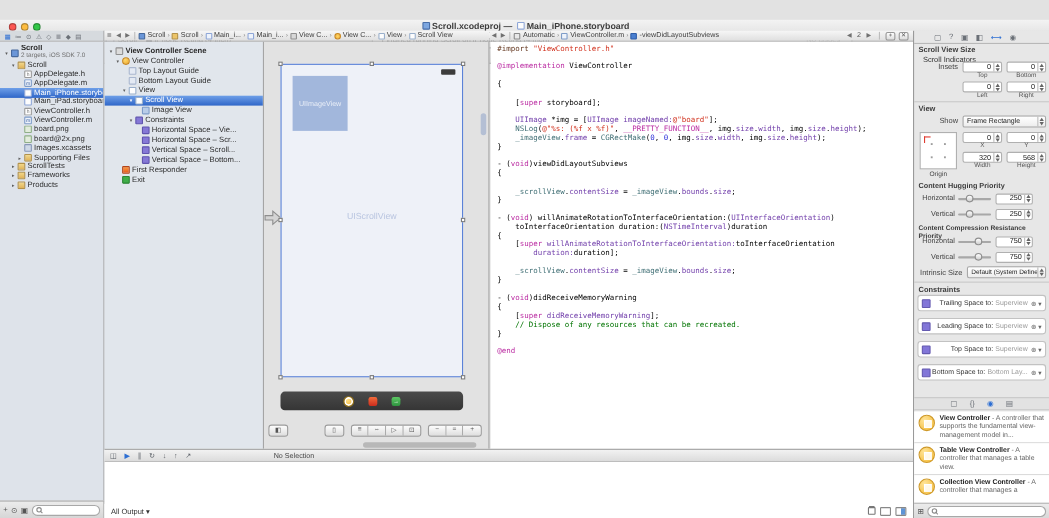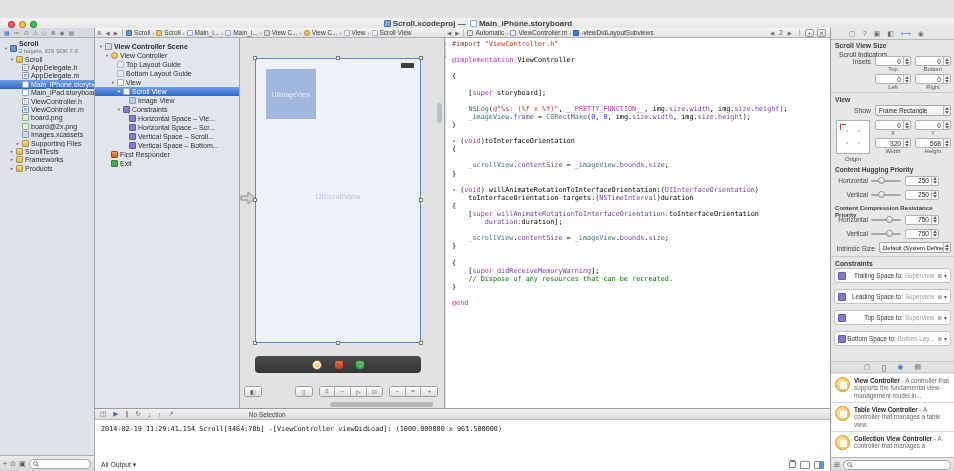--- a/index.html
+++ b/index.html
@@ -531,39 +531,41 @@
 
   <div id="code">
       <div class="cl"><span class="c-d">#import </span><span class="c-s">"ViewController.h"</span></div>
       <div class="cl">&nbsp;</div>
       <div class="cl"><span class="c-k">@implementation</span><span class="c-p"> ViewController</span></div>
       <div class="cl">&nbsp;</div>
       <div class="cl"><span class="c-p">{</span></div>
       <div class="cl">&nbsp;</div>
       <div class="cl"><span class="c-p">    [</span><span class="c-k">super</span><span class="c-p"> storyboard];</span></div>
       <div class="cl">&nbsp;</div>
+      <div class="cl"><span class="c-p">    </span><span class="c-t">UIImage</span><span class="c-p"> *img = [</span><span class="c-t">UIImage</span><span class="c-p"> </span><span class="c-t">imageNamed:</span><span class="c-s">@"board"</span><span class="c-p">];</span></div>
       <div class="cl"><span class="c-p">    </span><span class="c-f">NSLog</span><span class="c-p">(</span><span class="c-s">@"%s: (%f x %f)"</span><span class="c-p">, </span><span class="c-k">__PRETTY_FUNCTION__</span><span class="c-p">, img.</span><span class="c-t">size</span><span class="c-p">.</span><span class="c-t">width</span><span class="c-p">, img.</span><span class="c-t">size</span><span class="c-p">.</span><span class="c-t">height</span><span class="c-p">);</span></div>
       <div class="cl"><span class="c-p">    </span><span class="c-f">_imageView</span><span class="c-p">.</span><span class="c-t">frame</span><span class="c-p"> = </span><span class="c-f">CGRectMake</span><span class="c-p">(</span><span class="c-n">0</span><span class="c-p">, </span><span class="c-n">0</span><span class="c-p">, img.</span><span class="c-t">size</span><span class="c-p">.</span><span class="c-t">width</span><span class="c-p">, img.</span><span class="c-t">size</span><span class="c-p">.</span><span class="c-t">height</span><span class="c-p">);</span></div>
       <div class="cl"><span class="c-p">}</span></div>
       <div class="cl">&nbsp;</div>
-      <div class="cl"><span class="c-p">- (</span><span class="c-k">void</span><span class="c-p">)toInterfaceOrientation</span></div>
+      <div class="cl"><span class="c-p">- (</span><span class="c-k">void</span><span class="c-p">)viewDidLayoutSubviews</span></div>
       <div class="cl"><span class="c-p">{</span></div>
       <div class="cl">&nbsp;</div>
       <div class="cl"><span class="c-p">    </span><span class="c-f">_scrollView</span><span class="c-p">.</span><span class="c-t">contentSize</span><span class="c-p"> = </span><span class="c-f">_imageView</span><span class="c-p">.</span><span class="c-t">bounds</span><span class="c-p">.</span><span class="c-t">size</span><span class="c-p">;</span></div>
       <div class="cl"><span class="c-p">}</span></div>
       <div class="cl">&nbsp;</div>
       <div class="cl"><span class="c-p">- (</span><span class="c-k">void</span><span class="c-p">) willAnimateRotationToInterfaceOrientation:(</span><span class="c-t">UIInterfaceOrientation</span><span class="c-p">)</span></div>
-      <div class="cl"><span class="c-p">    toInterfaceOrientation targets:(</span><span class="c-t">NSTimeInterval</span><span class="c-p">)duration</span></div>
+      <div class="cl"><span class="c-p">    toInterfaceOrientation duration:(</span><span class="c-t">NSTimeInterval</span><span class="c-p">)duration</span></div>
       <div class="cl"><span class="c-p">{</span></div>
       <div class="cl"><span class="c-p">    [</span><span class="c-k">super</span><span class="c-p"> </span><span class="c-t">willAnimateRotationToInterfaceOrientation:</span><span class="c-p">toInterfaceOrientation</span></div>
       <div class="cl"><span class="c-p">        </span><span class="c-t">duration:</span><span class="c-p">duration];</span></div>
       <div class="cl">&nbsp;</div>
       <div class="cl"><span class="c-p">    </span><span class="c-f">_scrollView</span><span class="c-p">.</span><span class="c-t">contentSize</span><span class="c-p"> = </span><span class="c-f">_imageView</span><span class="c-p">.</span><span class="c-t">bounds</span><span class="c-p">.</span><span class="c-t">size</span><span class="c-p">;</span></div>
       <div class="cl"><span class="c-p">}</span></div>
       <div class="cl">&nbsp;</div>
+      <div class="cl"><span class="c-p">- (</span><span class="c-k">void</span><span class="c-p">)didReceiveMemoryWarning</span></div>
       <div class="cl"><span class="c-p">{</span></div>
       <div class="cl"><span class="c-p">    [</span><span class="c-k">super</span><span class="c-p"> </span><span class="c-t">didReceiveMemoryWarning</span><span class="c-p">];</span></div>
       <div class="cl"><span class="c-p">    </span><span class="c-c">// Dispose of any resources that can be recreated.</span></div>
       <div class="cl"><span class="c-p">}</span></div>
       <div class="cl">&nbsp;</div>
       <div class="cl"><span class="c-k">@end</span></div>
     </div>
 
   <div id="debug">
     <div id="debugbar">
@@ -571,21 +573,20 @@
           <span class="dbi" style="color: rgb(90, 95, 102);">◫</span>
           <span class="dbi" style="color: rgb(46, 111, 211);">▶</span>
           <span class="dbi" style="color: rgb(90, 95, 102);">∥</span>
           <span class="dbi" style="color: rgb(90, 95, 102);">↻</span>
           <span class="dbi" style="color: rgb(90, 95, 102);">↓</span>
           <span class="dbi" style="color: rgb(90, 95, 102);">↑</span>
           <span class="dbi" style="color: rgb(90, 95, 102);">↗</span>
         </span>
       <span id="debug-selection">No Selection</span>
     </div>
-    <div id="console-text">2014-02-19 11:29:41.154 Scroll[3464:70b] -[ViewController viewDidLoad]: (1000.000000 x 961.500000)</div>
     <div id="console-footer">
       <span id="all-output"><span>All Output</span> ▾</span>
       <span class="right">
         <span class="trash"></span>
         <span class="pane"></span>
         <span class="pane on"></span>
       </span>
     </div>
   </div>
 

